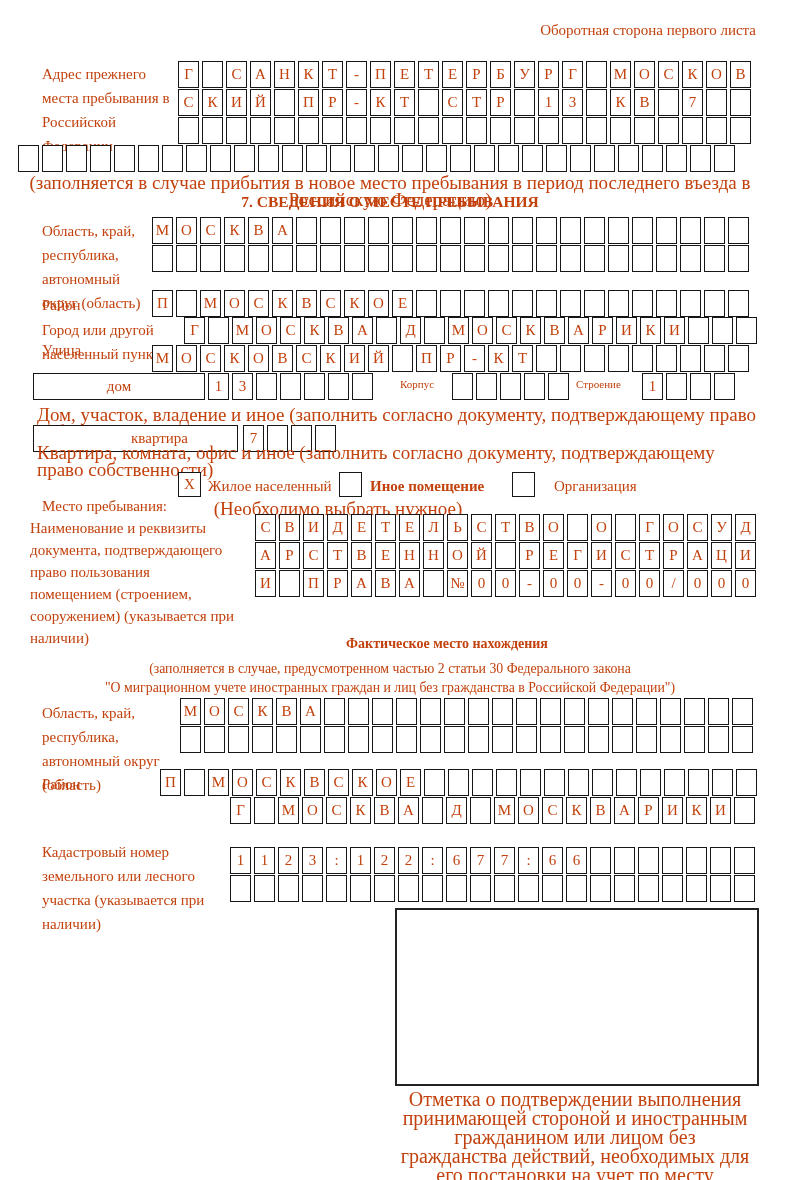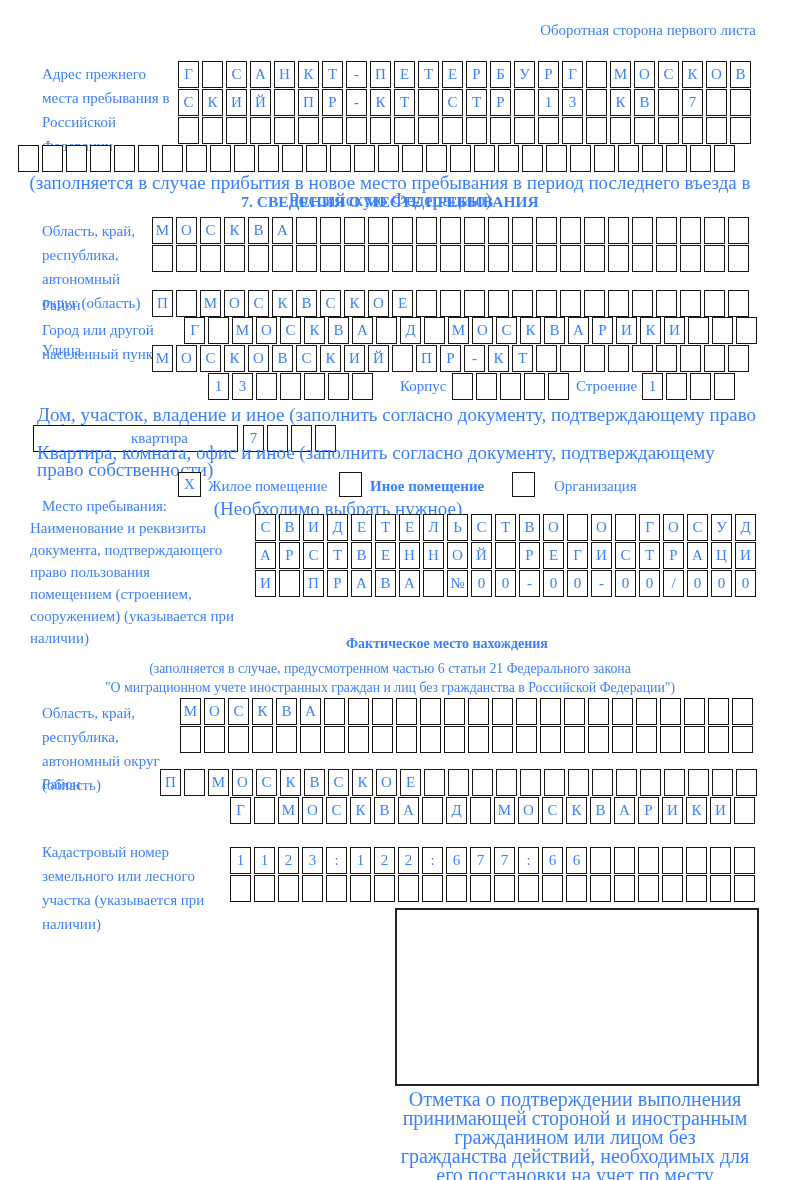--- a/index.html
+++ b/index.html
@@ -1,38 +1,38 @@
 <!DOCTYPE html>
 <html><head>
 <meta charset="utf-8">
 <style>
   html,body{margin:0;padding:0;background:#fff;}
   .page{
-    position:relative;width:800px;height:1180px;background:#fff;color:#3b82f6;
+    position:relative;width:800px;height:1180px;background:#fff;color:#c2410c;
     font-family:"Liberation Serif","DejaVu Serif",serif;overflow:hidden;
   }
   .abs{position:absolute;}
   .label{font-size:15px;line-height:24px;}
   .note{font-size:19px;line-height:17px;}
   .center{text-align:center;}
   .title{font-size:15.5px;font-weight:bold;}
   .boxrow{position:absolute;display:flex;gap:3px;}
   .cell{
     flex:none;width:21px;height:27px;box-sizing:border-box;
     border:1.6px solid #161616;background:#fff;
     display:flex;align-items:center;justify-content:center;
     font-size:15px;line-height:1;
   }
   .checkbox{width:23px;height:25px;}
   .labelbox{
     position:absolute;height:27px;box-sizing:border-box;border:1.6px solid #161616;
     display:flex;align-items:center;justify-content:center;font-size:15px;background:#fff;
   }
   .stampbox{position:absolute;border:2px solid #222;background:#fff;}
-  .inline-label{position:absolute;font-size:15px;}
+  .inline-label{position:absolute;font-size:11px;}
 </style>
 </head>
 <body>
 
 <div class="page">
 
   <div class="abs label" style="top:18px;left:0;width:756px;text-align:right;">Оборотная сторона первого листа</div>
 
   <div class="abs label" style="top:62px;left:42px;width:135px;">Адрес прежнего места пребывания в Российской Федерации</div>
   <div class="boxrow" style="top:61px;left:178px;">
@@ -284,20 +284,21 @@
       <span class="cell"></span>
       <span class="cell"></span>
       <span class="cell"></span>
       <span class="cell"></span>
       <span class="cell"></span>
       <span class="cell"></span>
       <span class="cell"></span>
       <span class="cell"></span>
     </div>
 
+  <div class="labelbox" style="top:373px;left:33px;width:172px;">дом</div>
   <div class="boxrow" style="top:373px;left:208px;">
       <span class="cell">1</span>
       <span class="cell">3</span>
       <span class="cell"></span>
       <span class="cell"></span>
       <span class="cell"></span>
       <span class="cell"></span>
       <span class="cell"></span>
     </div>
   <div class="inline-label" style="top:378px;left:400px;">Корпус</div>
@@ -321,21 +322,21 @@
   <div class="boxrow" style="top:425px;left:243px;">
       <span class="cell">7</span>
       <span class="cell"></span>
       <span class="cell"></span>
       <span class="cell"></span>
     </div>
   <div class="abs note" style="top:444px;left:37px;width:720px;">Квартира, комната, офис и иное (заполнить согласно документу, подтверждающему право собственности)</div>
 
   <div class="abs label" style="top:494px;left:42px;">Место пребывания:</div>
   <span class="cell checkbox abs" style="top:472px;left:178px;">X</span>
-  <div class="abs label" style="top:474px;left:208px;">Жилое помещение</div>
+  <div class="abs label" style="top:474px;left:208px;">Жилое населенный</div>
   <span class="cell checkbox abs" style="top:472px;left:339px;"></span>
   <div class="abs label" style="top:474px;left:370px;font-weight:bold;">Иное помещение</div>
   <span class="cell checkbox abs" style="top:472px;left:512px;"></span>
   <div class="abs label" style="top:474px;left:554px;">Организация</div>
   <div class="abs note center" style="top:500px;left:178px;width:320px;">(Необходимо выбрать нужное)</div>
 
   <div class="abs label" style="top:517px;left:30px;width:205px;line-height:22px;">Наименование и реквизиты документа, подтверждающего право пользования помещением (строением, сооружением) (указывается при наличии)</div>
   <div class="boxrow" style="top:514px;left:255px;">
       <span class="cell">С</span>
       <span class="cell">В</span>
@@ -400,21 +401,21 @@
       <span class="cell">-</span>
       <span class="cell">0</span>
       <span class="cell">0</span>
       <span class="cell">/</span>
       <span class="cell">0</span>
       <span class="cell">0</span>
       <span class="cell">0</span>
     </div>
 
   <div class="abs title center" style="top:636px;left:12px;width:780px;font-size:14px;margin-left:45px;">Фактическое место нахождения</div>
-  <div class="abs note center" style="top:660px;left:0;width:780px;font-size:13.8px;">(заполняется в случае, предусмотренном частью 6 статьи 21 Федерального закона</div>
+  <div class="abs note center" style="top:660px;left:0;width:780px;font-size:13.8px;">(заполняется в случае, предусмотренном частью 2 статьи 30 Федерального закона</div>
   <div class="abs note center" style="top:679px;left:0;width:780px;font-size:13.8px;">"О миграционном учете иностранных граждан и лиц без гражданства в Российской Федерации")</div>
 
   <div class="abs label" style="top:701px;left:42px;width:130px;">Область, край, республика, автономный округ (область)</div>
   <div class="boxrow" style="top:698px;left:180px;">
       <span class="cell">М</span>
       <span class="cell">О</span>
       <span class="cell">С</span>
       <span class="cell">К</span>
       <span class="cell">В</span>
       <span class="cell">А</span>

